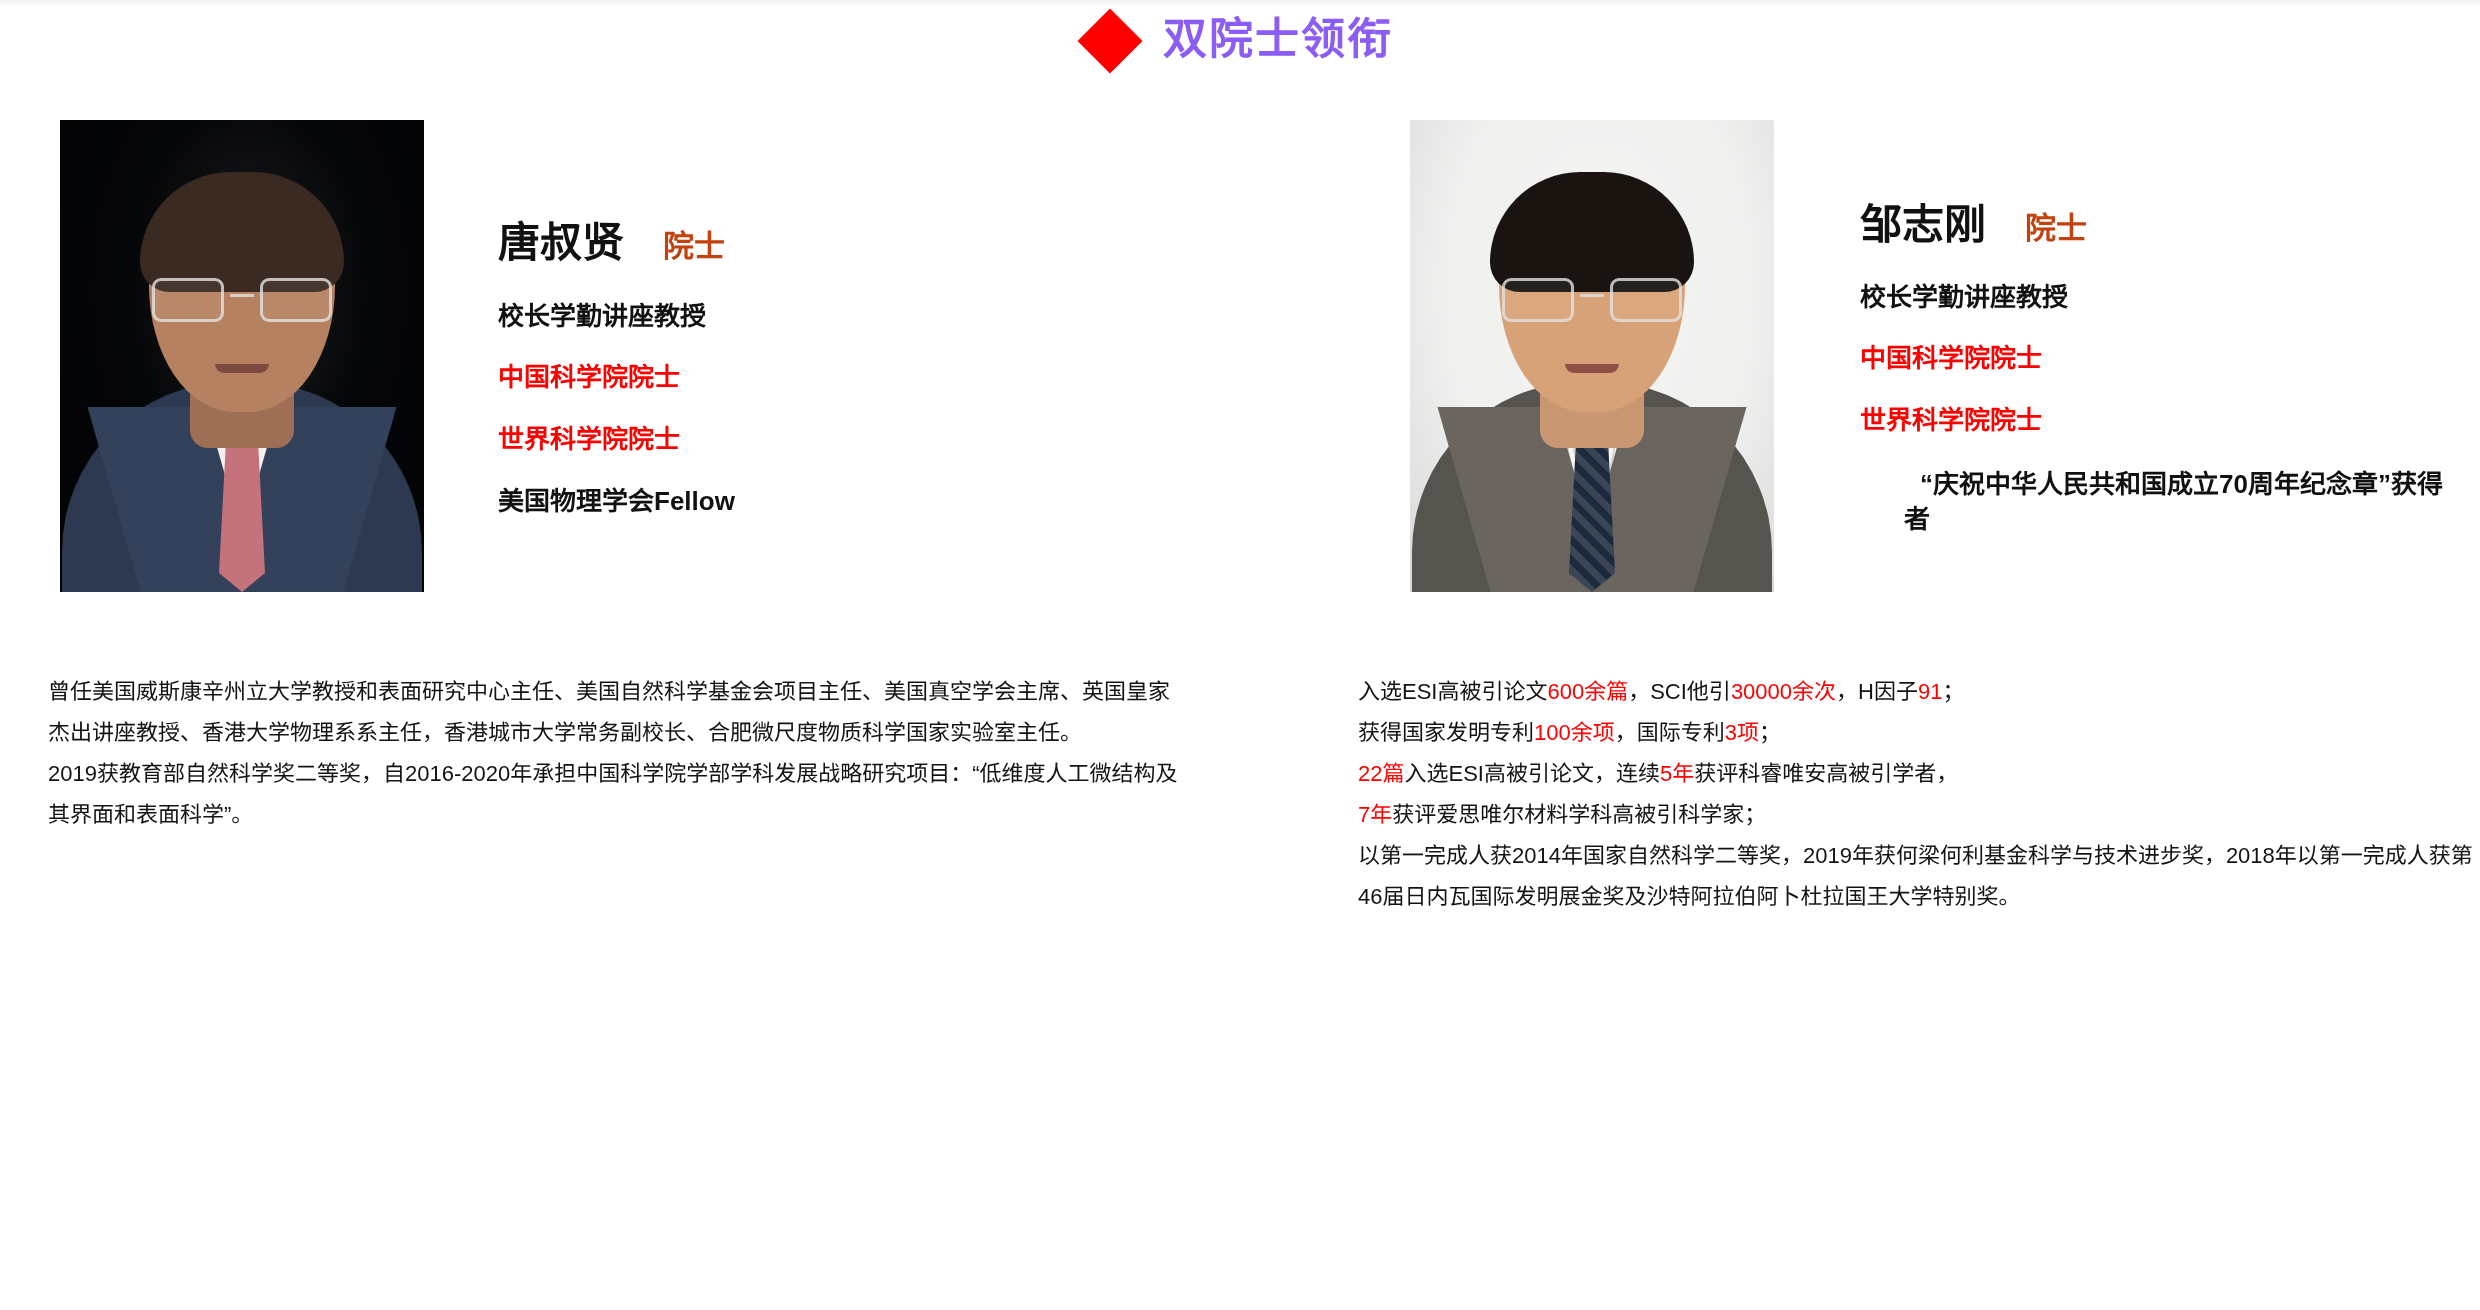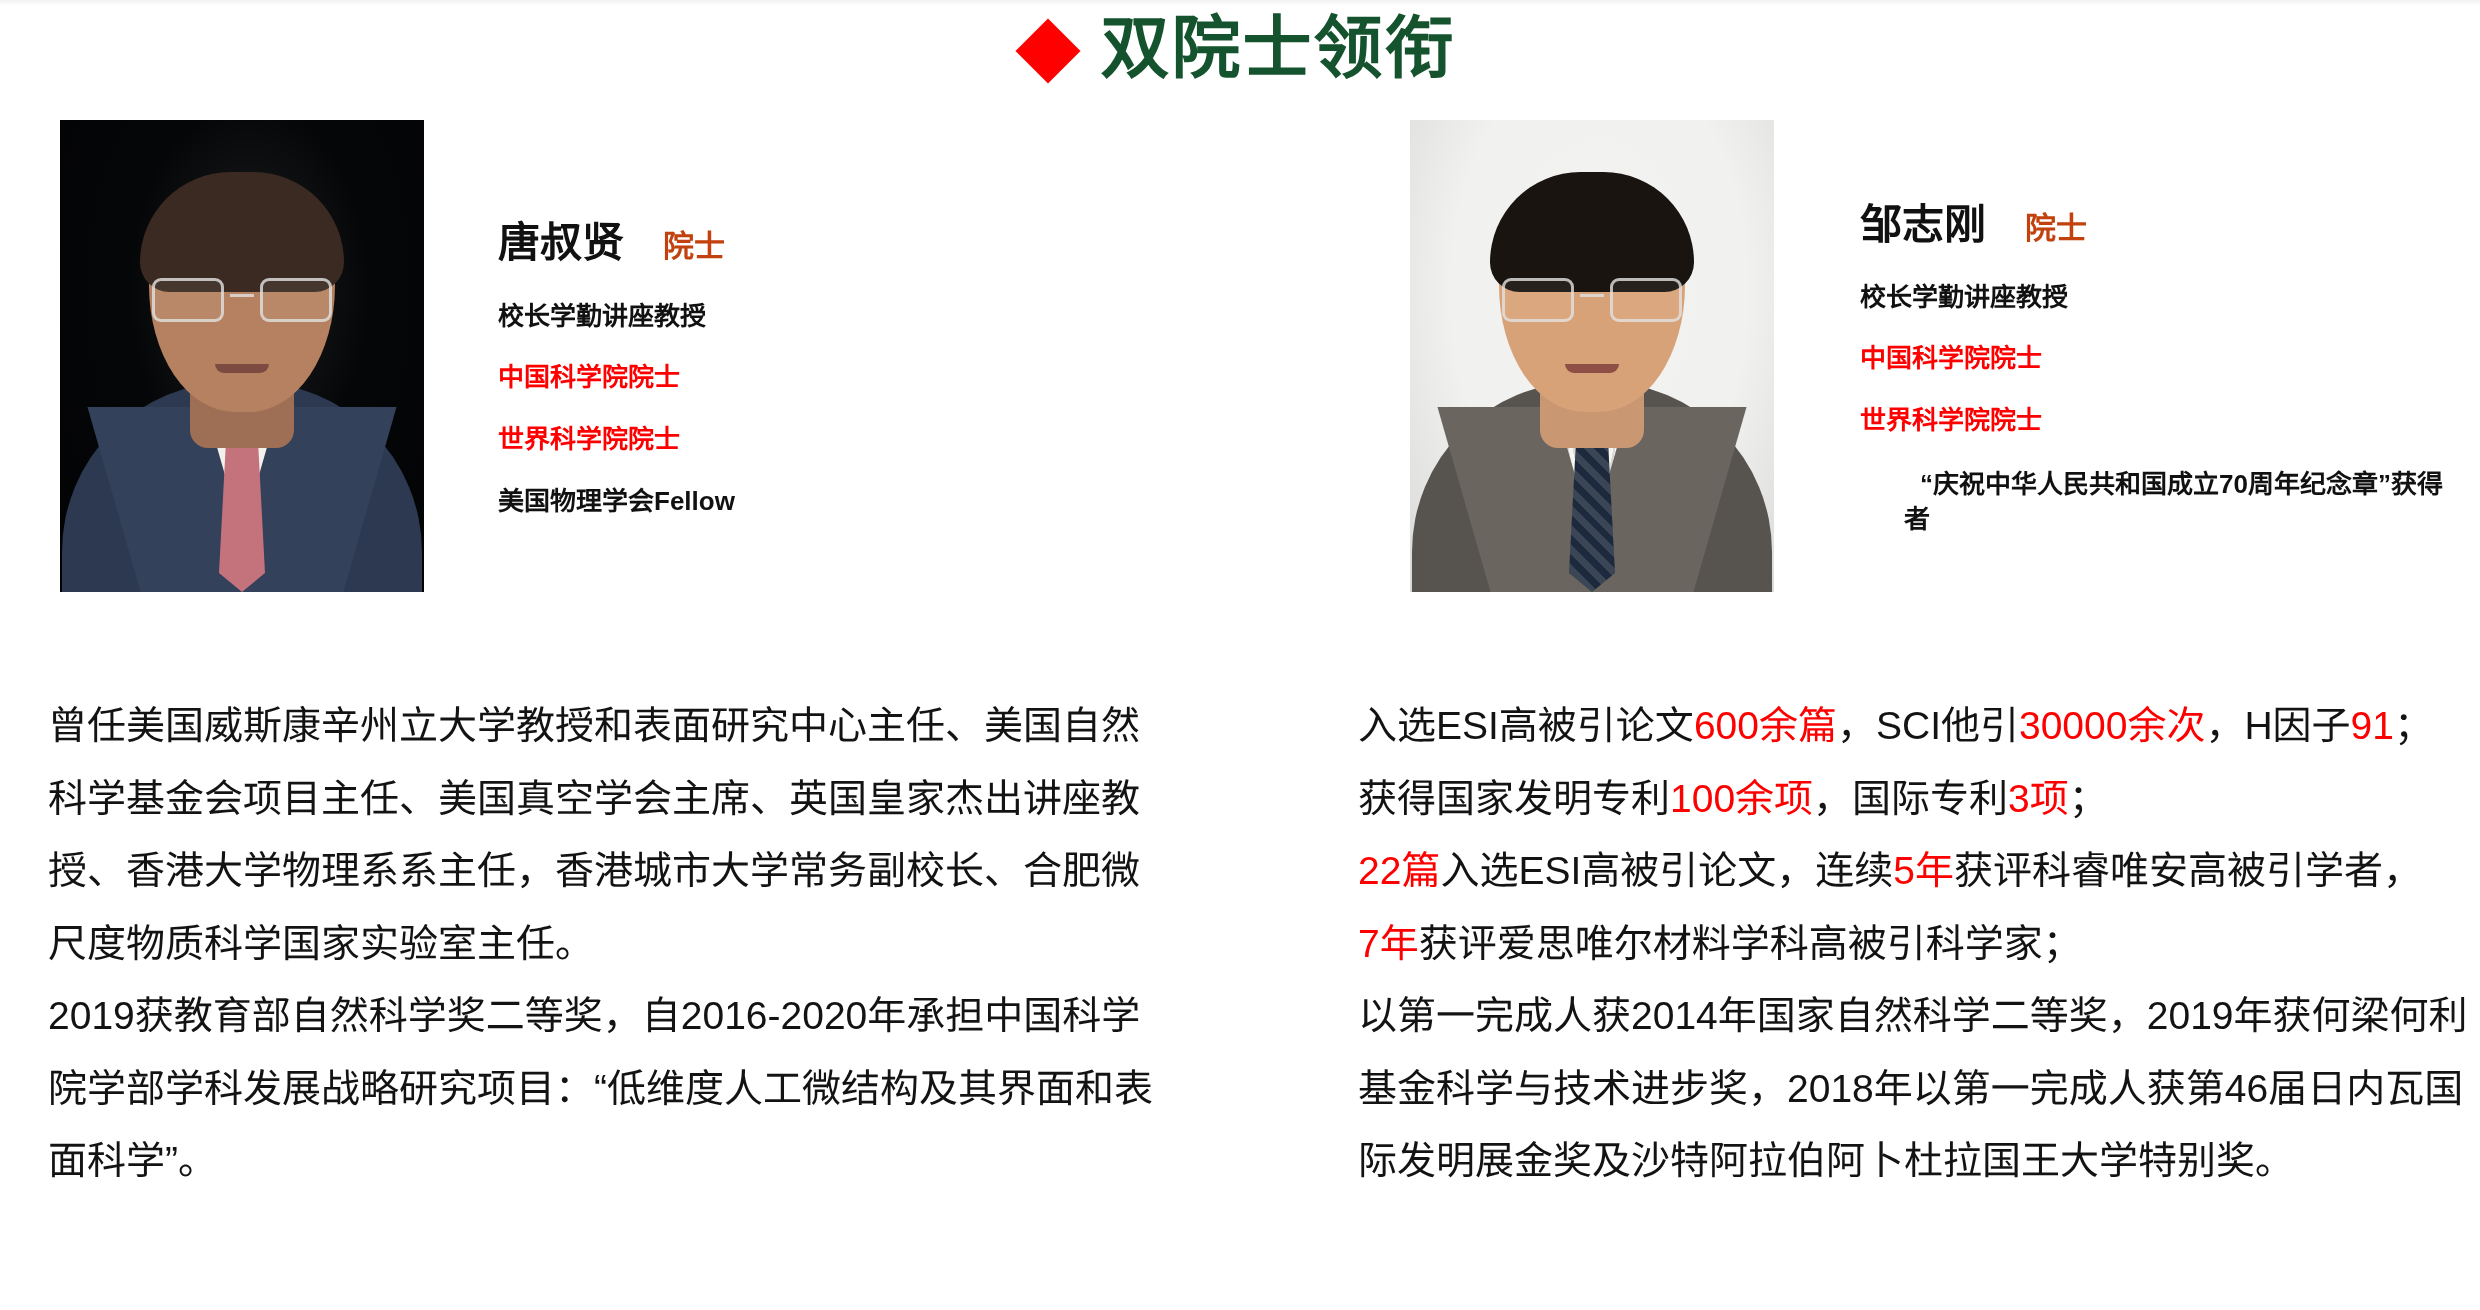--- a/index.html
+++ b/index.html
@@ -40,23 +40,23 @@
   }
   .diamond {
     width: 46px;
     height: 46px;
     background: #ff0000;
     transform: rotate(45deg);
     flex: 0 0 auto;
     margin-top: 4px;
   }
   .header-title {
-    font-size: 69px;
+    font-size: 44px;
     font-weight: 700;
-    color: #14532d;
+    color: #8b5cf6;
     letter-spacing: 2px;
     line-height: 1;
     white-space: nowrap;
   }
 
   
   .col {
     position: absolute;
     top: 120px;
   }
@@ -257,22 +257,22 @@
     text-indent: 16px;
     margin-bottom: 0;
     line-height: 1.34;
     margin-left: 44px;
   }
   .cred-line:last-child { margin-bottom: 0; }
 
   
   .bio {
     position: absolute;
-    top: 690px;
-    font-size: 39px;
+    top: 672px;
+    font-size: 22px;
     font-weight: 500;
     color: #131313;
     line-height: 1.86;
   }
   .bio-left  { left: 48px;   width: 1130px; }
   .bio-right { left: 1358px; width: 1120px; }
   .bio p { margin: 0; }
   .bio .red { color: #ff0000; }
 </style>
 </head>

